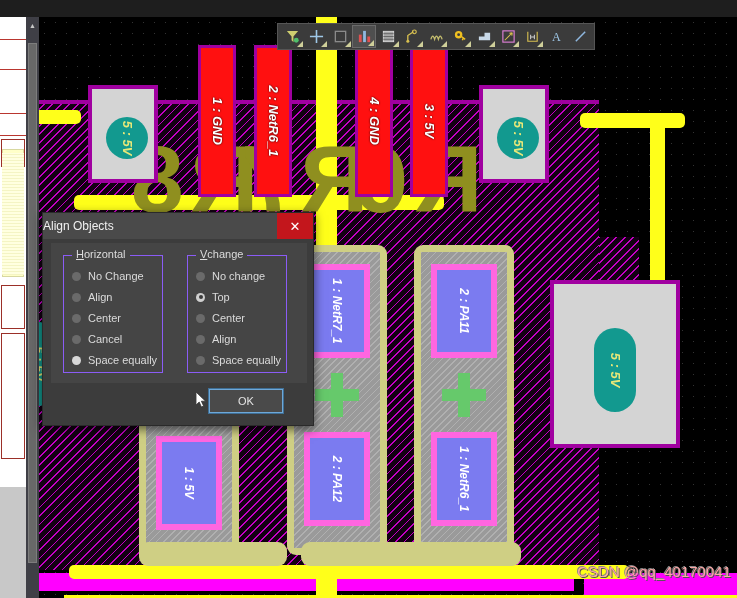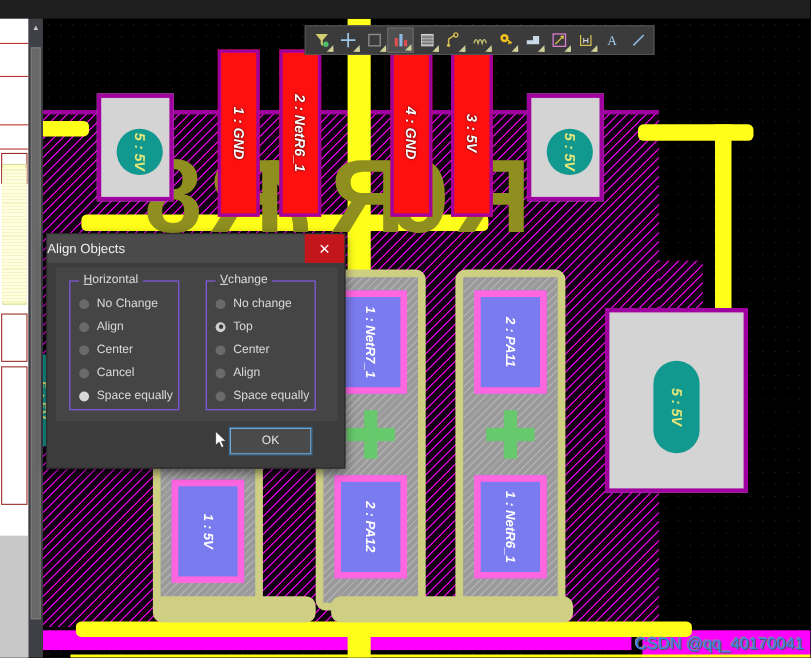--- a/index.html
+++ b/index.html
@@ -200,22 +200,22 @@
     font-size:11px; display:flex; align-items:center; justify-content:center;
   }
   .dbtn.ok { left:166px; border:1px solid #6ea8d8; outline:1px solid #3f6f96; }
   .dbtn.cancel { left:246px; }
   .cursor {
     position:absolute; left:196px; top:392px; width:12px; height:18px; z-index:70;
   }
 
   
   .watermark {
-    position:absolute; right:6px; bottom:4px;
-    color:#3b82f6; font-size:15px;
+    position:absolute; right:6px; bottom:18px;
+    color:#fca5a5; font-size:15px;
     text-shadow: 1px 1px 0 #555, -1px -1px 0 #888;
     z-index:80; white-space:nowrap;
   }
 </style>
 </head>
 <body>
 
 <div id="app">
 
   <div class="canvas">

